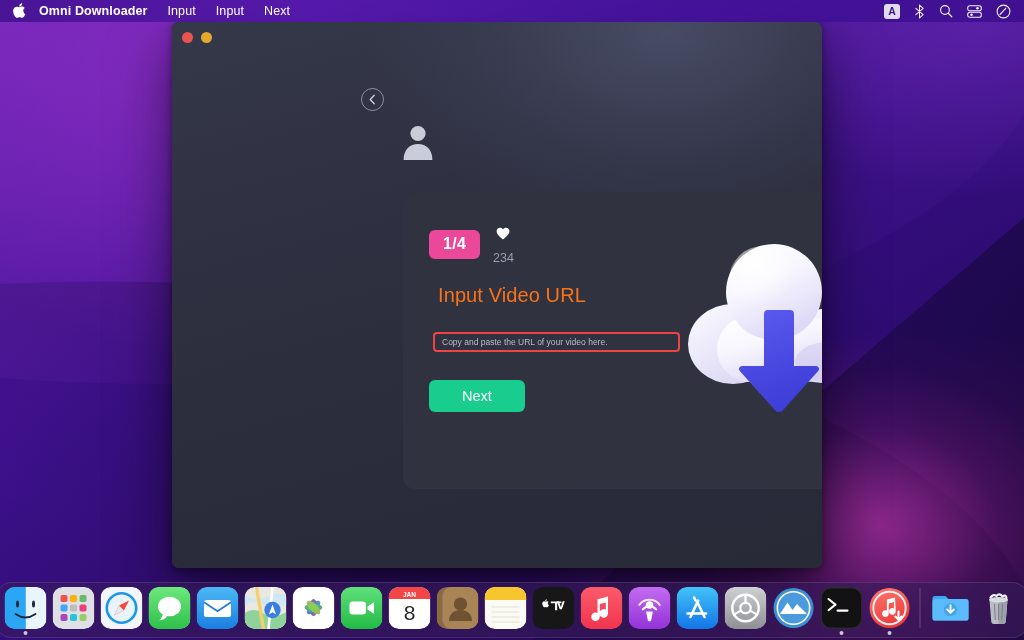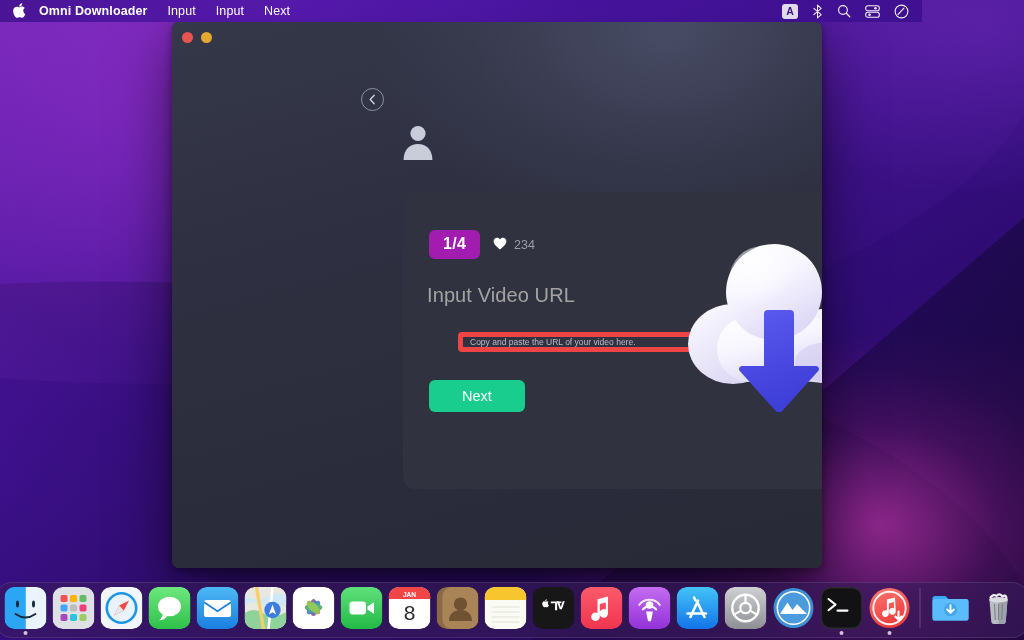--- a/index.html
+++ b/index.html
@@ -40,21 +40,21 @@
   .wp-glow-pink {
     background: radial-gradient(ellipse 26% 34% at 86% 82%, rgba(214,60,186,0.55) 0%, rgba(190,40,170,0.12) 45%, rgba(160,30,150,0) 72%);
   }
   .wp-glow-topright {
     background: radial-gradient(ellipse 40% 42% at 96% 4%, rgba(120,50,200,0.40) 0%, rgba(100,40,180,0) 64%);
   }
 
   
   #menubar {
     position: absolute; top: 0; left: 0;
-    width: 922px; height: 22px;
+    width: 1024px; height: 22px;
     background: linear-gradient(90deg, rgba(62,16,140,0.82) 0%, rgba(78,22,170,0.80) 30%, rgba(66,18,156,0.80) 62%, rgba(58,14,140,0.82) 100%);
     backdrop-filter: blur(18px);
     display: flex; align-items: center;
     padding: 0 9px 0 0;
     z-index: 50;
     color: #fff;
     font-size: 12.5px;
   }
   .mb-left { display: flex; align-items: center; height: 22px; }
   .mb-item {
@@ -125,52 +125,51 @@
     left: 231px; top: 170px;
     width: 540px; height: 297px;
     background: #30323f;
     border-radius: 12px;
     z-index: 6;
   }
   .card-inner { position: relative; width: 100%; height: 100%; }
 
   .step-badge {
     position: absolute; left: 26px; top: 38px;
-    background: #a21caf;
+    background: #ec4899;
     color: #fff;
     font-size: 16px; font-weight: bold;
     border-radius: 6px;
     padding: 5px 14px 6px;
     letter-spacing: .3px;
   }
   .likes {
-    position: absolute; left: 90px; top: 44px;
-    display: flex; align-items: center; gap: 7px;
+    position: absolute; left: 90px; top: 34px;
+    display: flex; align-items: center; gap: 7px; flex-direction: column;
   }
   .likes .cnt { color: #9a9cac; font-size: 12.5px; }
 
   .card-title {
-    position: absolute; left: 24px; top: 92px;
-    color: #a3a3a3;
+    position: absolute; left: 35px; top: 92px;
+    color: #f97316;
     font-size: 20px;
     letter-spacing: .1px;
   }
 
   .url-input {
     position: absolute; left: 30px; top: 140px;
     width: 247px; height: 20px;
     background: transparent;
-    border: 5px solid #ef4444;
+    border: 2px solid #ef4444;
     border-radius: 4px;
     color: #d8dae6;
     font-size: 8.5px;
     font-family: "Liberation Sans", sans-serif;
     padding: 0 7px;
     outline: none;
-    margin-left: 25px;
   }
   .url-input::placeholder { color: #b9bccd; }
 
   .next-btn {
     position: absolute; left: 26px; top: 188px;
     width: 96px; height: 32px;
     background: #19cd8e;
     border: none;
     border-radius: 6px;
     color: #ffffff;

